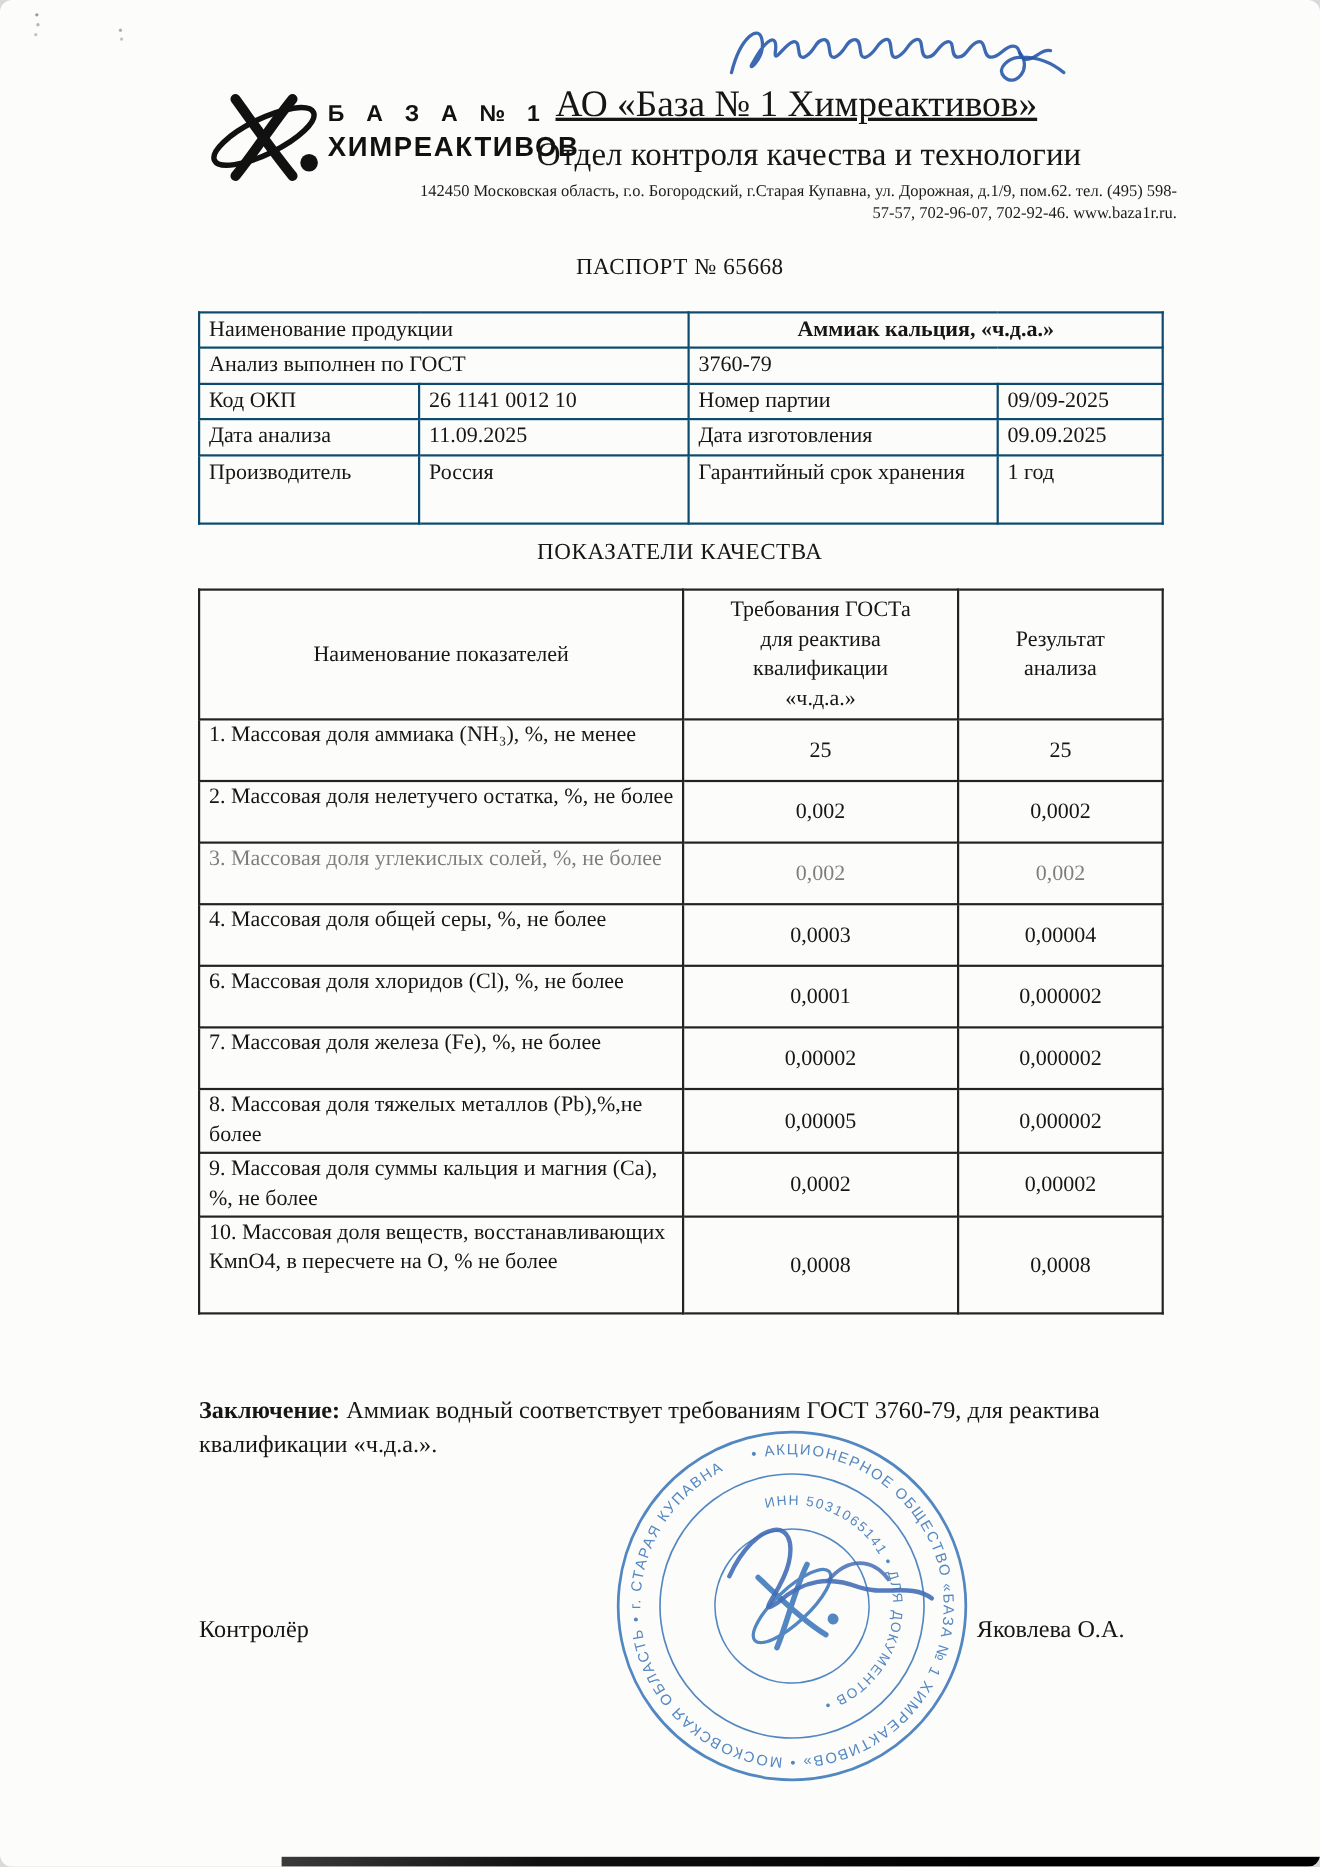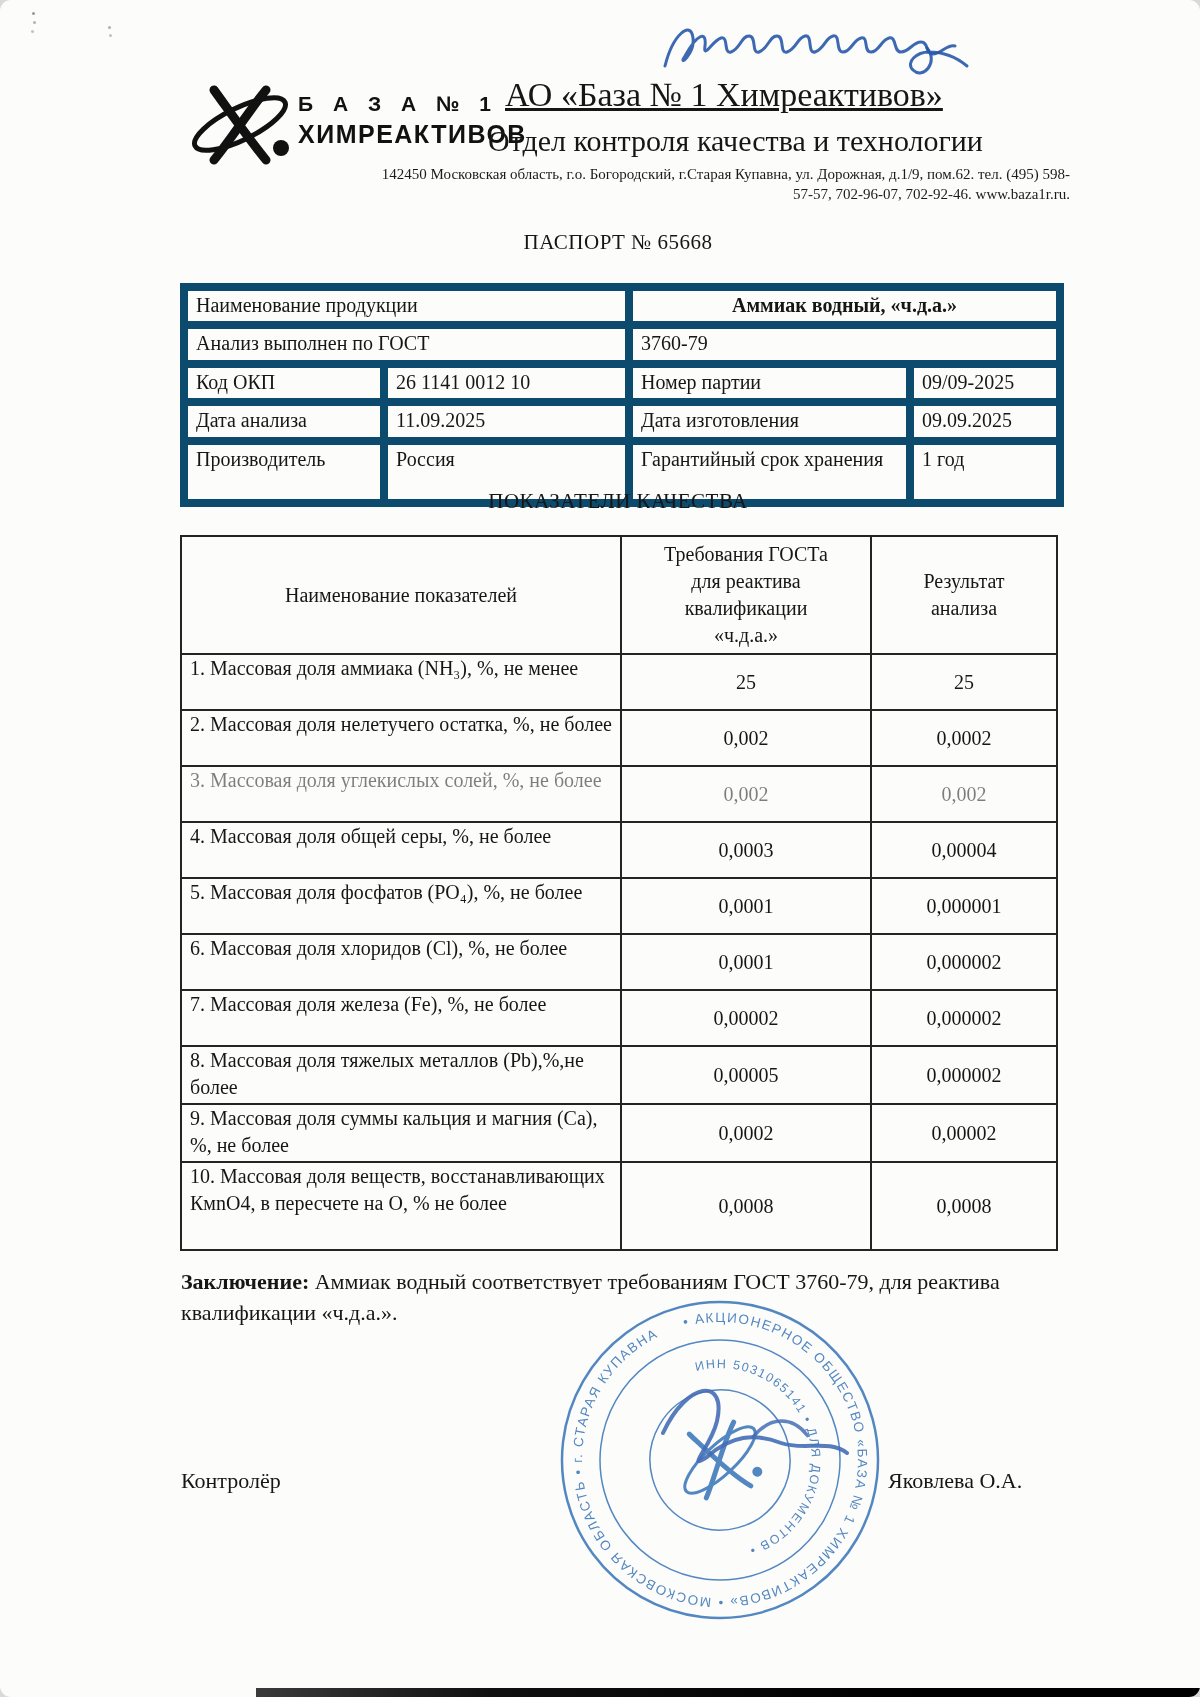--- a/index.html
+++ b/index.html
@@ -25,21 +25,21 @@
   .logo-l2{font-size:25px;letter-spacing:1.5px;margin-top:4px;white-space:nowrap;}
   .org-title{position:absolute;left:505px;top:76px;width:600px;font-size:34px;white-space:nowrap;text-decoration:underline;}
   .dept{position:absolute;left:488px;top:124px;width:600px;font-size:30px;white-space:nowrap;}
   .address{position:absolute;left:140px;top:164px;width:930px;text-align:right;
     font-size:15px;line-height:1.34;color:#1b1b1b;}
   .passport-title{position:absolute;left:180px;top:230px;width:876px;text-align:center;
     font-size:21px;letter-spacing:.5px;}
   
   table{border-collapse:collapse;table-layout:fixed;}
   .t1{position:absolute;left:180px;top:283px;width:876px;font-size:20px;}
-  .t1 td{border:8px solid #0c4a6e;padding:1px 8px 3px;vertical-align:top;line-height:1.32;}
+  .t1 td{border:2px solid #0c4a6e;padding:1px 8px 3px;vertical-align:top;line-height:1.32;}
   .t1 tr{height:31px;}
   .t1 tr.tall{height:62px;}
   .center{text-align:center;}
   .bold{font-weight:bold;}
   .section-title{position:absolute;left:180px;top:489px;width:876px;text-align:center;
     font-size:21px;letter-spacing:.5px;}
   .t2{position:absolute;left:180px;top:535px;width:876px;font-size:20px;}
   .t2 td{border:2px solid #232323;padding:2px 8px;line-height:1.35;}
   .t2 tr.head td{height:112px;text-align:center;vertical-align:middle;}
   .t2 td.name{text-align:left;vertical-align:top;padding-top:0;}
@@ -98,21 +98,21 @@
   <table class="t1">
     <colgroup>
         <col style="width:200px">
         <col style="width:245px">
         <col style="width:281px">
         <col style="width:150px">
       </colgroup>
     <tbody>
         <tr>
       <td colspan="2">Наименование продукции</td>
-      <td colspan="2" class="center bold">Аммиак водный, «ч.д.а.»</td>
+      <td colspan="2" class="center bold">Аммиак кальция, «ч.д.а.»</td>
     </tr>
     <tr>
       <td colspan="2">Анализ выполнен по ГОСТ</td>
       <td colspan="2">3760-79</td>
     </tr>
     <tr>
       <td>Код ОКП</td>
       <td>26 1141 0012 10</td>
       <td>Номер партии</td>
       <td>09/09-2025</td>
@@ -162,25 +162,20 @@
     </tr>
     <tr class="r faded">
       <td class="name">3. Массовая доля углекислых солей, %, не более</td>
       <td class="val">0,002</td>
       <td class="val">0,002</td>
     </tr>
     <tr class="r">
       <td class="name">4. Массовая доля общей серы, %, не более</td>
       <td class="val">0,0003</td>
       <td class="val">0,00004</td>
-    </tr>
-    <tr class="r">
-      <td class="name">5. Массовая доля фосфатов (PO₄), %, не более</td>
-      <td class="val">0,0001</td>
-      <td class="val">0,000001</td>
     </tr>
     <tr class="r">
       <td class="name">6. Массовая доля хлоридов (Cl), %, не более</td>
       <td class="val">0,0001</td>
       <td class="val">0,000002</td>
     </tr>
     <tr class="r">
       <td class="name">7. Массовая доля железа (Fe), %, не более</td>
       <td class="val">0,00002</td>
       <td class="val">0,000002</td>

